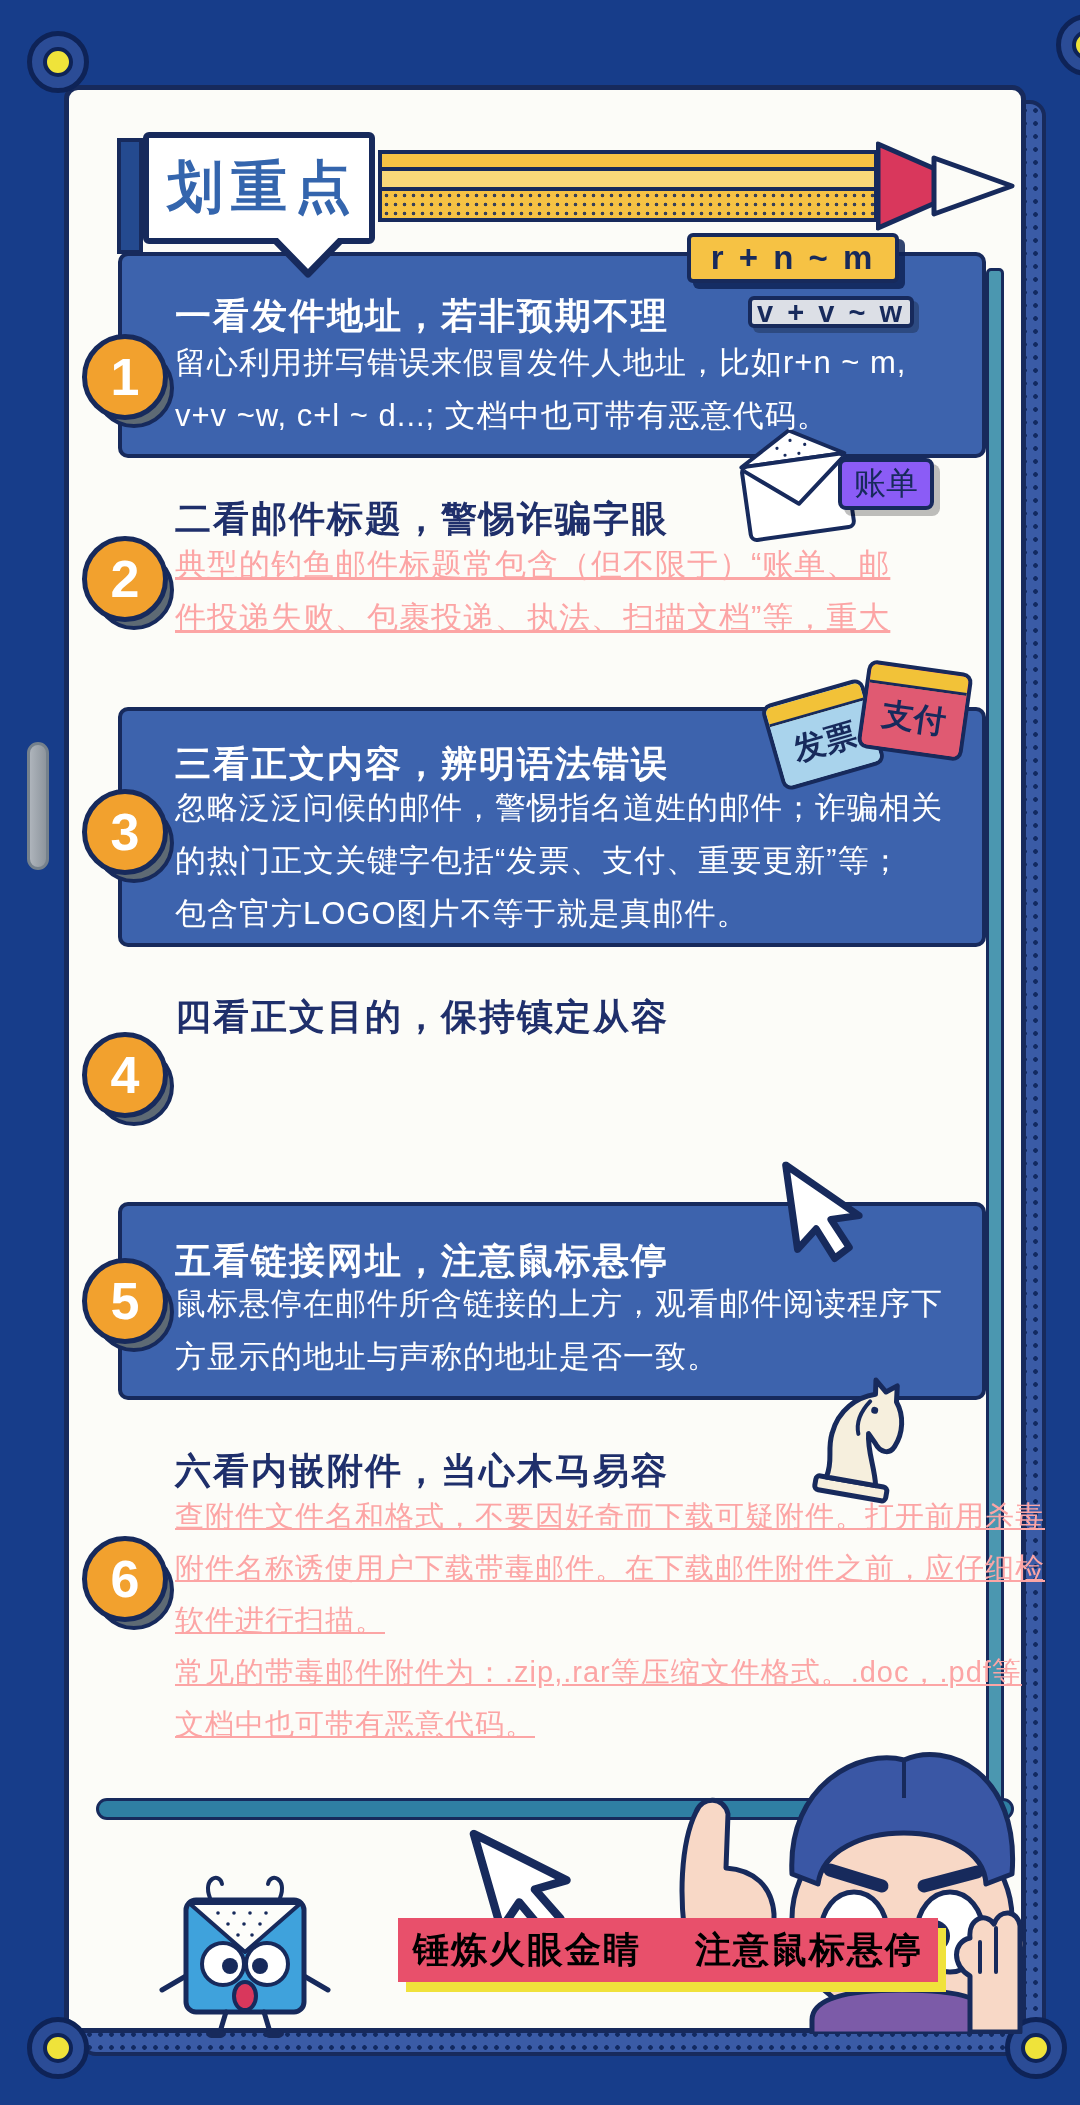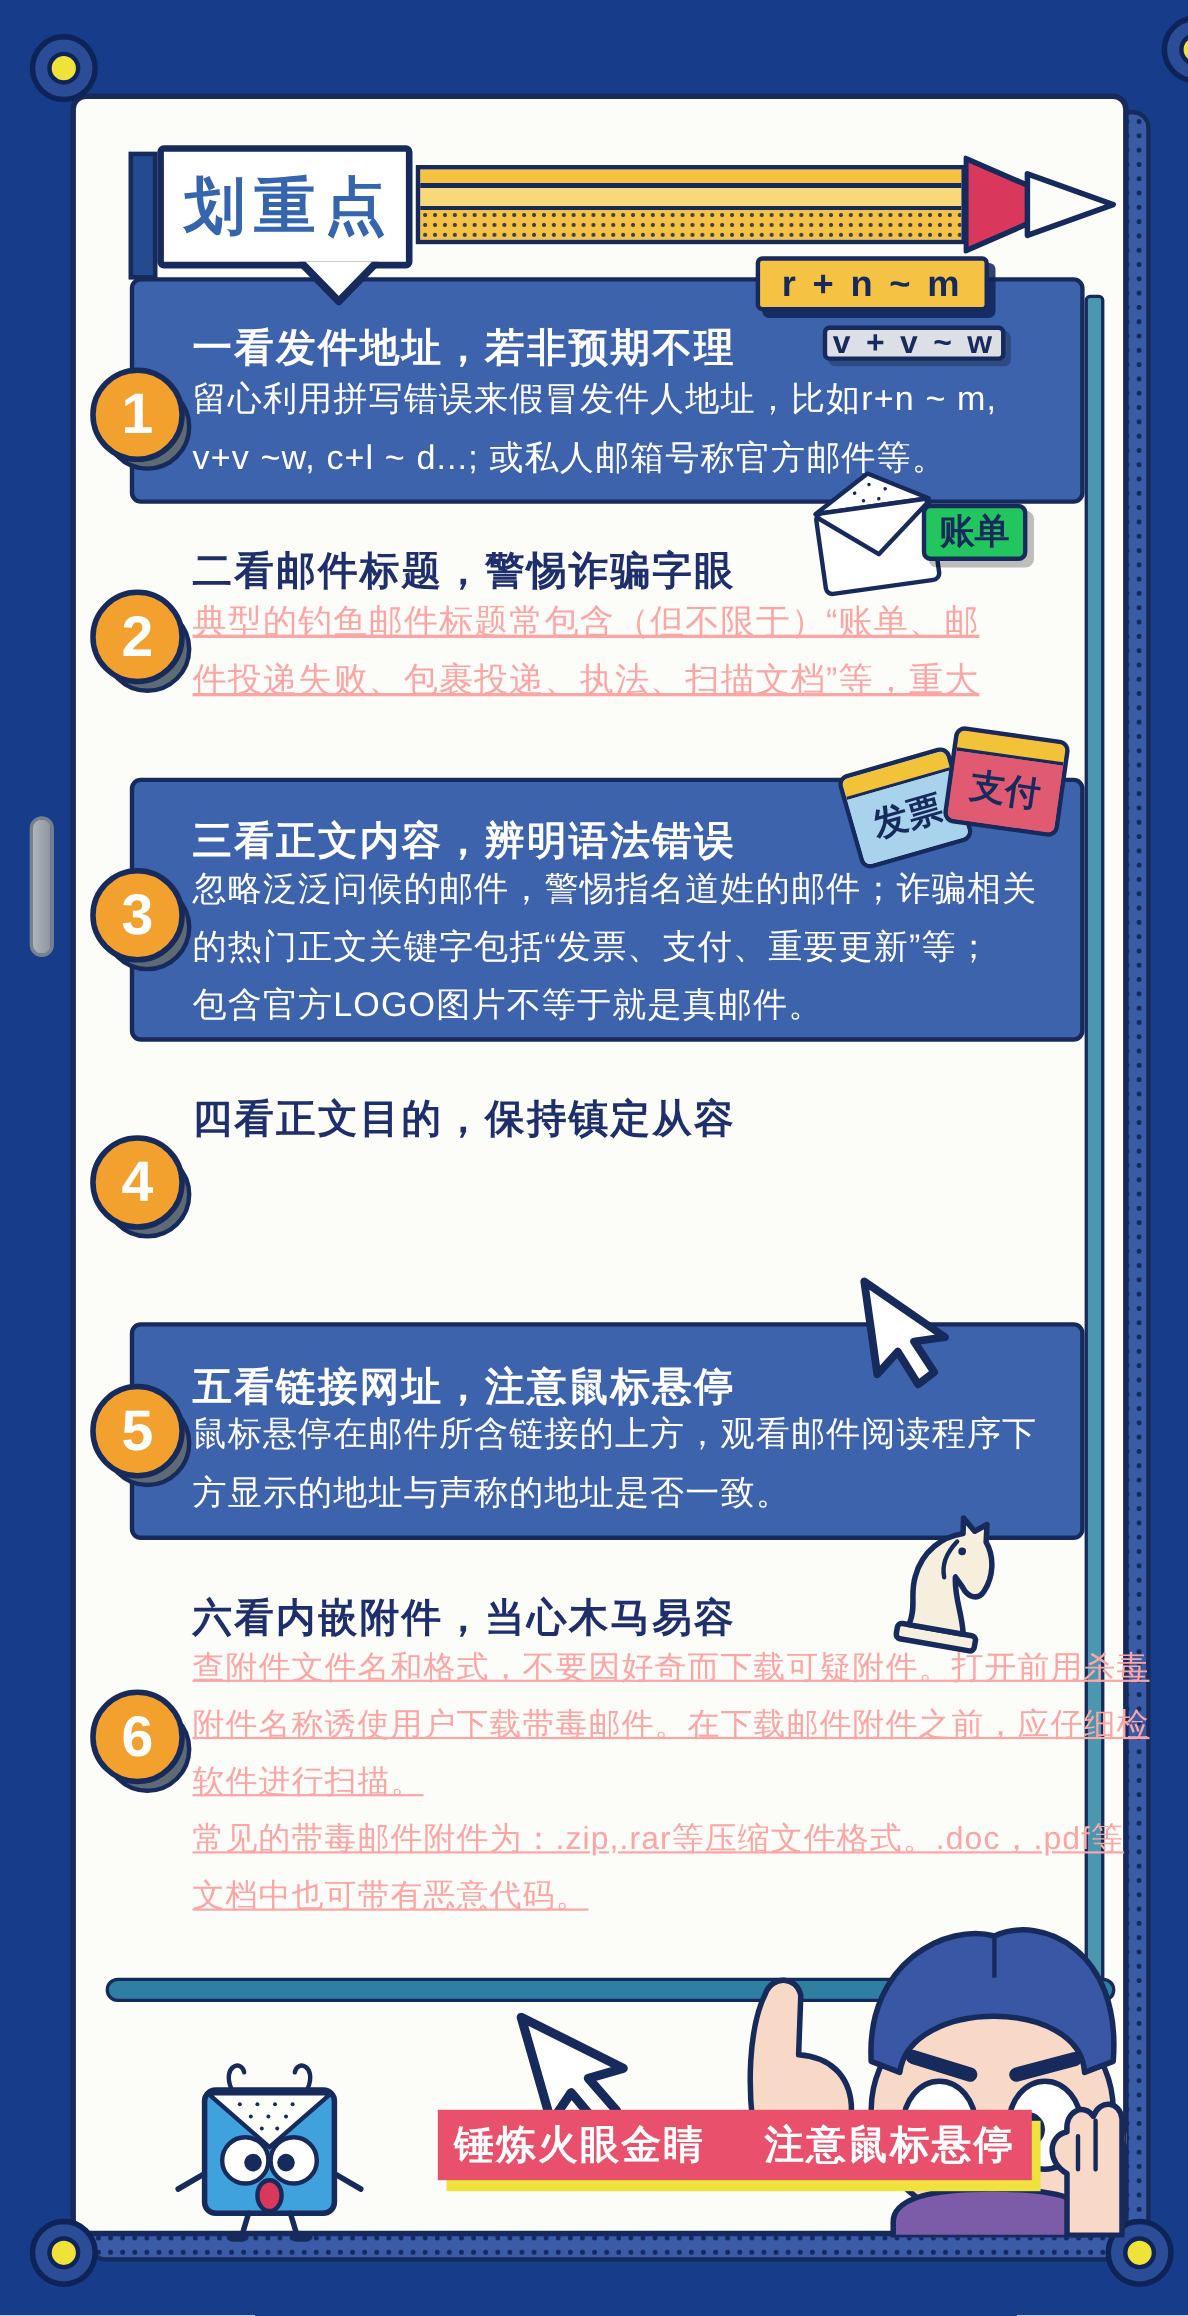--- a/index.html
+++ b/index.html
@@ -69,40 +69,40 @@
     display:flex;align-items:center;justify-content:center;color:#fff;font-size:52px;font-weight:bold;}
 
   
   .spell-badge{position:absolute;display:flex;align-items:center;justify-content:center;
     border:4px solid #172A5C;border-radius:6px;box-sizing:border-box;
     font-weight:bold;color:#172A5C;z-index:5;}
   .badge-yellow{left:687px;top:233px;width:212px;height:50px;background:#F6C244;
     font-size:33px;letter-spacing:3px;box-shadow:6px 6px 0 rgba(14,35,87,.85);}
   .badge-gray{left:748px;top:296px;width:166px;height:32px;background:#DCDFE6;
     font-size:29px;letter-spacing:3px;box-shadow:5px 5px 0 rgba(0,0,0,.25);}
-  .bill-tag{position:absolute;left:838px;top:458px;width:96px;height:52px;background:#22c55e;
+  .bill-tag{position:absolute;left:838px;top:458px;width:96px;height:52px;background:#8b5cf6;
     border:4px solid #172A5C;border-radius:8px;box-sizing:border-box;display:flex;align-items:center;
-    justify-content:center;font-size:32px;font-weight:bold;color:#172A5C;
+    justify-content:center;font-size:32px;font-weight:normal;color:#172A5C;
     box-shadow:6px 6px 0 rgba(0,0,0,.25);z-index:5;}
   .card-tag{position:absolute;width:106px;border:4px solid #172A5C;border-radius:10px;
     overflow:hidden;box-sizing:border-box;z-index:5;}
   .card-tag .bar{height:16px;background:#F2C238;border-bottom:3px solid #172A5C;}
   .card-tag .txt{display:flex;align-items:center;justify-content:center;
     font-size:32px;font-weight:bold;color:#172A5C;padding:8px 0 10px 0;}
   .tag-invoice{left:770px;top:690px;background:#A9D3EC;transform:rotate(-16deg);}
   .tag-invoice .txt{background:#A9D3EC;}
   .tag-payment{left:862px;top:666px;background:#E05A72;transform:rotate(8deg);}
   .tag-payment .txt{background:#E05A72;}
 
   .deco{position:absolute;z-index:3;}
 
   
   .banner{position:absolute;left:398px;top:1918px;width:540px;height:64px;background:#E8506B;
     display:flex;align-items:center;justify-content:center;gap:54px;
-    color:#ffffff;font-size:36px;font-weight:bold;letter-spacing:2px;
+    color:#000000;font-size:36px;font-weight:bold;letter-spacing:2px;
     box-shadow:8px 10px 0 #F0E23C;z-index:6;}
 </style>
 </head>
 <body>
 
 <div id="canvas">
 
   <div class="dotted-card"></div>
   <div class="main-card"></div>
 
@@ -125,21 +125,21 @@
     <polygon points="58,18 136,46 58,74" fill="#FCFCF8" stroke="#172A5C" stroke-width="5" stroke-linejoin="round"></polygon>
   </svg>
 
   <div class="spell-badge badge-yellow">r + n ~ m</div>
   <div class="spell-badge badge-gray">v + v ~ w</div>
 
   <div class="panel" style="top:252px;height:206px;"></div>
   <div class="sec-heading h-white" style="top:292px;">一看发件地址，若非预期不理</div>
   <div class="lines t-white" style="top:336px;">
     <div>留心利用拼写错误来假冒发件人地址，比如r+n ~ m,</div>
-    <div>v+v ~w, c+l ~ d...; 或私人邮箱号称官方邮件等。</div>
+    <div>v+v ~w, c+l ~ d...; 文档中也可带有恶意代码。</div>
   </div>
   <div class="numb" style="top:334px;">
     <div class="sh"></div>
       <div class="c">1</div>
   </div>
 
   <svg class="deco" style="left:734px;top:424px;transform:rotate(-8deg);" width="124" height="118" viewBox="0 0 124 118">
     <polygon points="10,36 62,6 114,36" fill="#FFFFFF" stroke="#172A5C" stroke-width="4" stroke-linejoin="round"></polygon>
     <g fill="#172A5C">
         <circle cx="48" cy="22" r="1.6"></circle>

